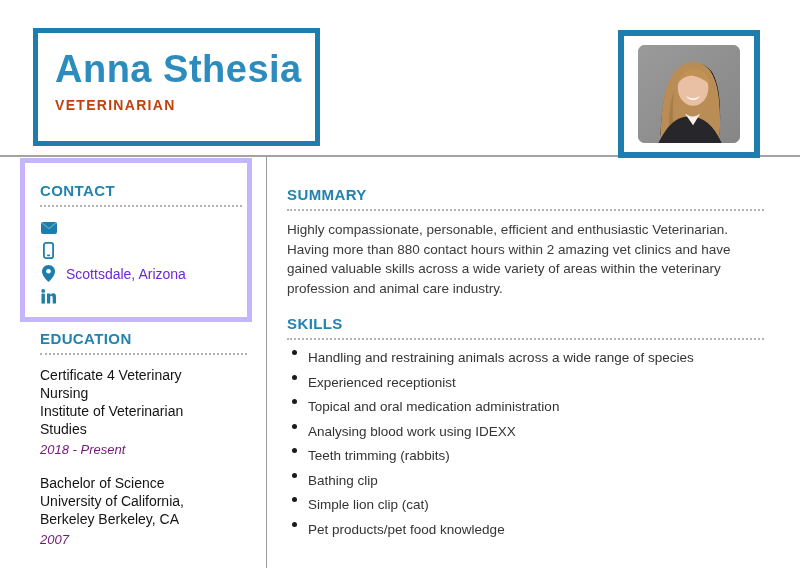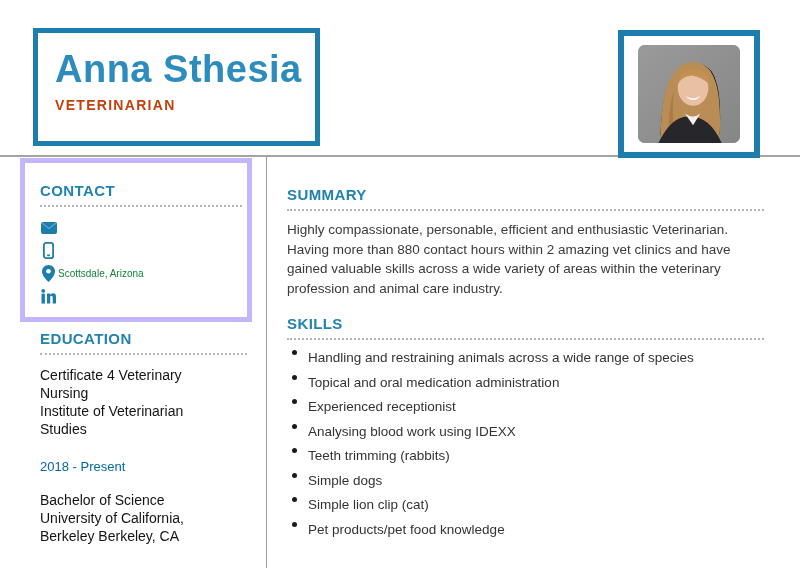--- a/index.html
+++ b/index.html
@@ -27,29 +27,29 @@
   
   .sec-heading { font-size:15px; font-weight:bold; color:#2183ae; letter-spacing:0.4px; }
   .dotted { border:0; border-top:2px dotted #b3b3b3; height:0; margin-top:6px; }
 
   
   .contact-box { position:absolute; left:20px; top:158px; width:232px; height:164px;
                  border:5px solid #c4b5fd; background:#fff; padding:19px 10px 0 15px; }
   .contact-rows { margin-top:9px; }
   .contact-row { display:flex; align-items:center; height:23px; }
   .contact-row .c-icon { width:17px; display:flex; justify-content:center; align-items:center; }
-  .contact-row .c-text { margin-left:1px; font-size:10px; color:#15803d; }
+  .contact-row .c-text { margin-left:9px; font-size:14px; color:#6d28d9; }
   .c-icon svg { display:block; }
 
   
   .education { position:absolute; left:40px; top:330px; width:207px; }
   .edu-entries { margin-top:11px; width:188px; }
   .edu-entry { margin-bottom:15px; }
   .edu-degree, .edu-school { font-size:14px; font-weight:normal; color:#141414; line-height:18px; }
-  .edu-dates { font-size:13px; color:#0369a1; line-height:19px; margin-top:19px; }
+  .edu-dates { font-size:13px; font-style:italic; color:#701a75; line-height:19px; margin-top:2px; }
 
   
   .right-col { position:absolute; left:287px; top:186px; width:477px; }
   .summary-text { margin-top:9px; font-size:13.5px; line-height:19.5px; color:#3a3a3a; width:480px; }
   .skills { margin-top:17px; }
   .skills-list { list-style:none; margin-top:10px; }
   .skills-list li { display:flex; align-items:flex-start; margin-bottom:9.5px; font-size:13.5px; color:#333; }
   .bullet { width:5px; height:5px; border-radius:50%; background:#1a1a1a; margin:0 11px 0 5px; flex:0 0 5px; }
 </style>
 </head>
@@ -157,37 +157,37 @@
     <div class="skills">
       <div class="sec-heading">SKILLS</div>
       <div class="dotted" style="width:477px"></div>
       <ul class="skills-list">
         <li>
             <span class="bullet"></span>
             <span>Handling and restraining animals across a wide range of species</span>
           </li>
         <li>
             <span class="bullet"></span>
-            <span>Topical and oral medication administration</span>
+            <span>Experienced receptionist</span>
           </li>
         <li>
             <span class="bullet"></span>
-            <span>Experienced receptionist</span>
+            <span>Topical and oral medication administration</span>
           </li>
         <li>
             <span class="bullet"></span>
             <span>Analysing blood work using IDEXX</span>
           </li>
         <li>
             <span class="bullet"></span>
             <span>Teeth trimming (rabbits)</span>
           </li>
         <li>
             <span class="bullet"></span>
-            <span>Simple dogs</span>
+            <span>Bathing clip</span>
           </li>
         <li>
             <span class="bullet"></span>
             <span>Simple lion clip (cat)</span>
           </li>
         <li>
             <span class="bullet"></span>
             <span>Pet products/pet food knowledge</span>
           </li>
       </ul>

